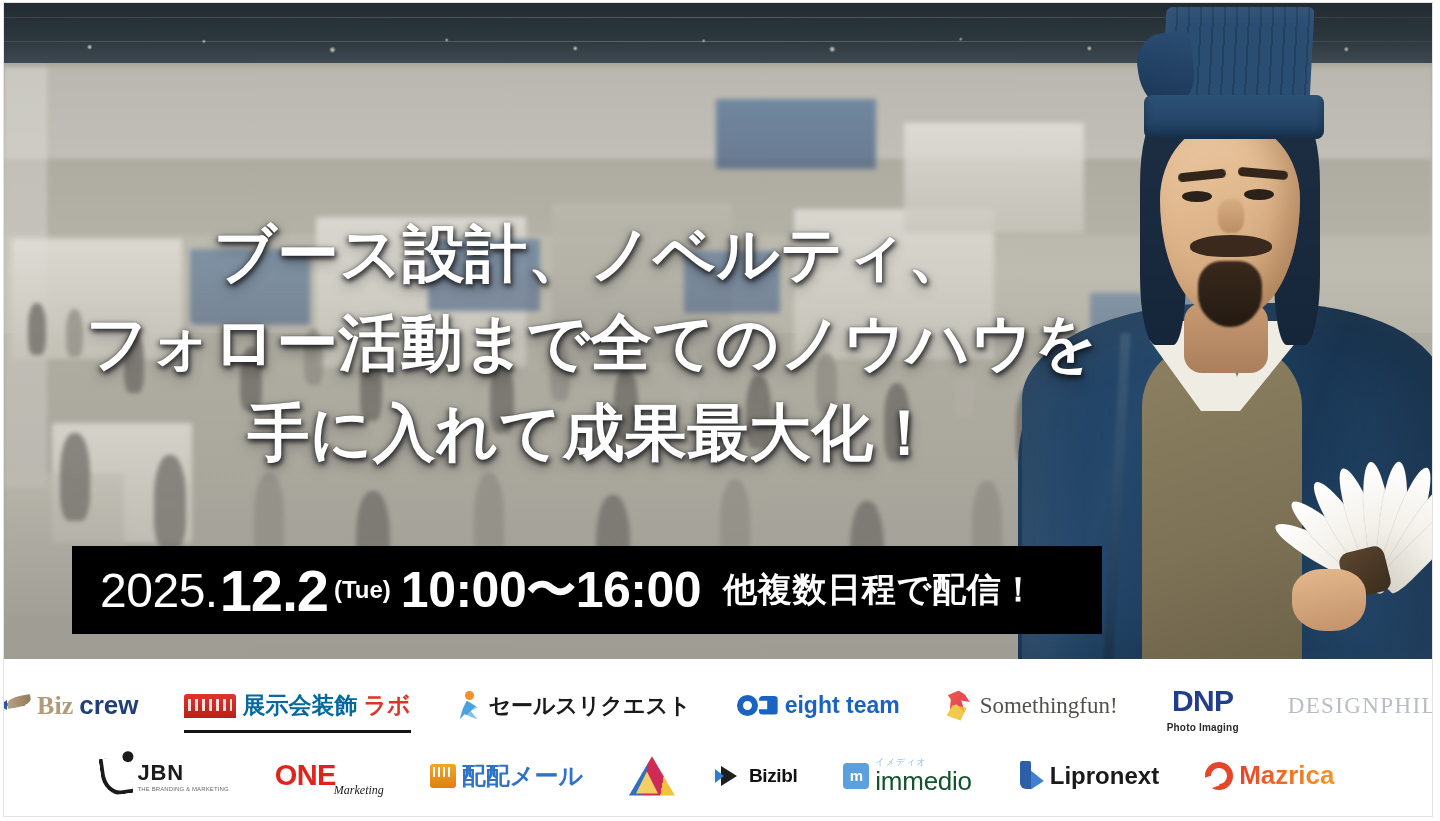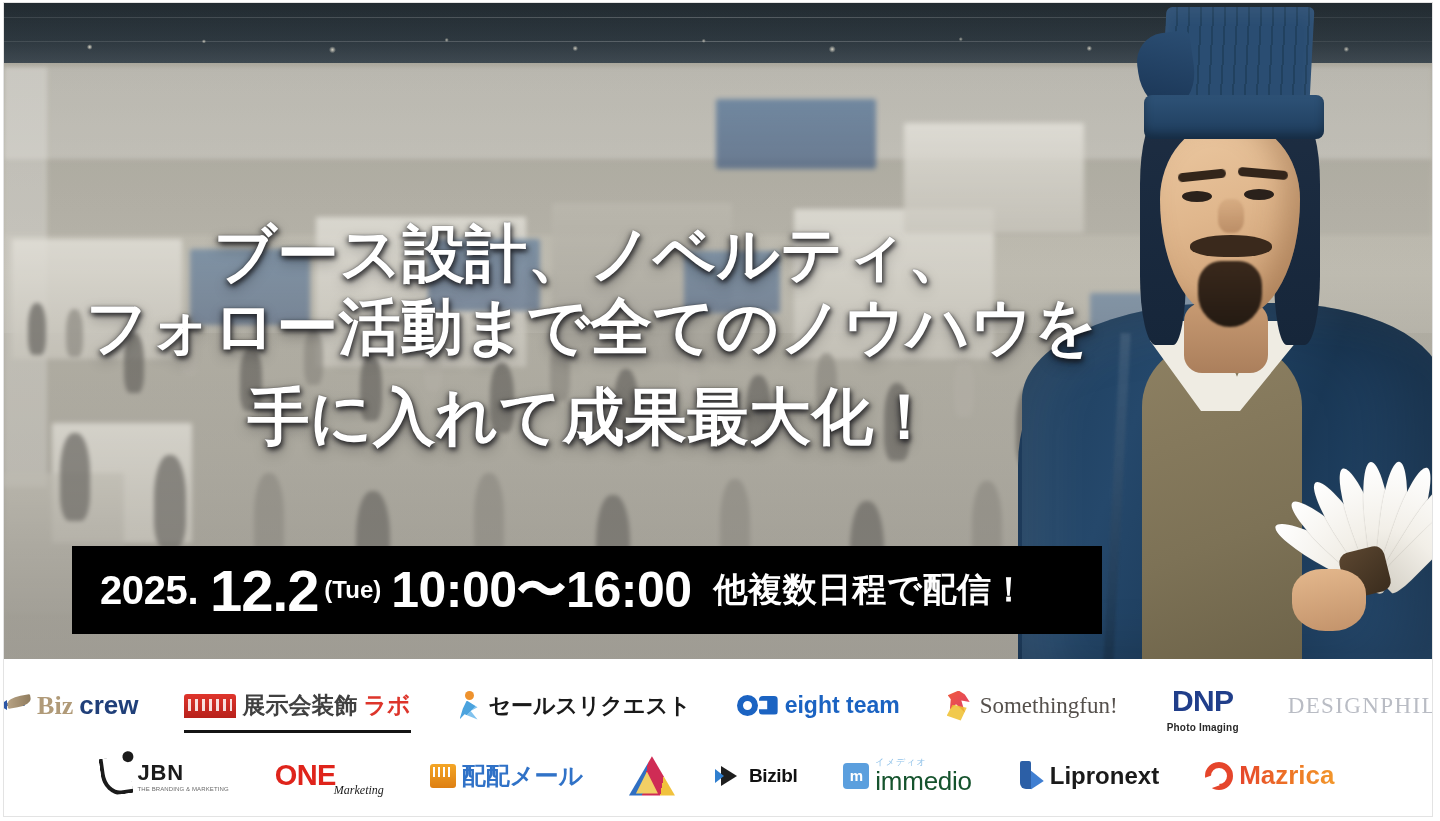--- a/index.html
+++ b/index.html
@@ -224,33 +224,33 @@
     line-height:1.12;
     letter-spacing:.01em;
     text-shadow:
       0 0 1px rgba(35,35,38,.9),
       2px 3px 5px rgba(20,20,24,.72),
       -2px 2px 5px rgba(20,20,24,.45),
       0 6px 14px rgba(10,10,14,.35);
     padding-left: 47px;
   }
   .hl-1{font-size:62px;}
-  .hl-2{font-size:62px;margin-top:4px;}
+  .hl-2{font-size:62px;margin-top:20px;}
   .hl-3{font-size:62px;margin-top:20px;}
 
   
   .date-bar{
     position:absolute;left:68px;top:543px;width:1030px;height:88px;
     background:#000000;
     display:flex;align-items:center;
     padding-left:28px;box-sizing:border-box;
     color:#ffffff;
   }
-  .date-bar .d-year{font-size:40px;font-weight:700;letter-spacing:-.01em;}
-  .date-bar .d-day{font-size:58px;font-weight:700;letter-spacing:-.02em;margin-left:12px;}
+  .date-bar .d-year{font-size:48px;font-weight:400;letter-spacing:-.01em;}
+  .date-bar .d-day{font-size:58px;font-weight:700;letter-spacing:-.02em;margin-left:2px;}
   .date-bar .d-dow{font-size:24px;font-weight:700;margin:0 10px 0 6px;}
   .date-bar .d-time{font-size:50px;font-weight:700;letter-spacing:-.01em;}
   .date-bar .d-note{font-size:34px;font-weight:700;margin-left:22px;letter-spacing:.02em;}
 
   
   .logo-band{
     position:absolute;left:0;right:0;top:656px;bottom:0;
     background:#ffffff;
     padding:16px 22px 10px;
     box-sizing:border-box;
@@ -287,21 +287,21 @@
   }
 
   .lg-labo .mark{
     width:52px;height:24px;background:linear-gradient(180deg,#e2342b,#b9201a);
     border-radius:3px 3px 0 0;position:relative;
   }
   .lg-labo .mark:after{
     content:"";position:absolute;left:4px;top:5px;right:4px;height:12px;
     background:repeating-linear-gradient(90deg,rgba(255,255,255,.85) 0 3px,rgba(255,255,255,0) 3px 7px);
   }
-  .lg-labo .t1{color:#404040;font-size:23px;font-weight:700;}
+  .lg-labo .t1{color:#0369a1;font-size:23px;font-weight:700;}
   .lg-labo .t2{color:#e0342a;font-size:23px;font-weight:700;}
   .lg-labo .underline{
     position:absolute;left:0;right:0;bottom:-5px;height:3px;background:#141414;
   }
 
   .lg-sales .mark{
     width:26px;height:30px;position:relative;
   }
   .lg-sales .mark:before{
     content:"";position:absolute;left:8px;top:0;width:9px;height:9px;border-radius:50%;background:#f0922b;

